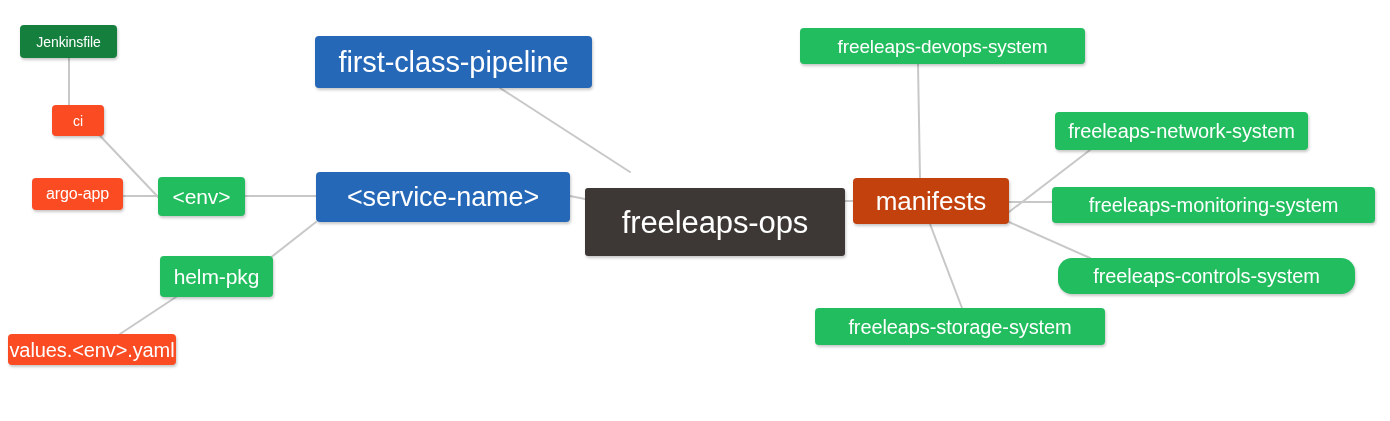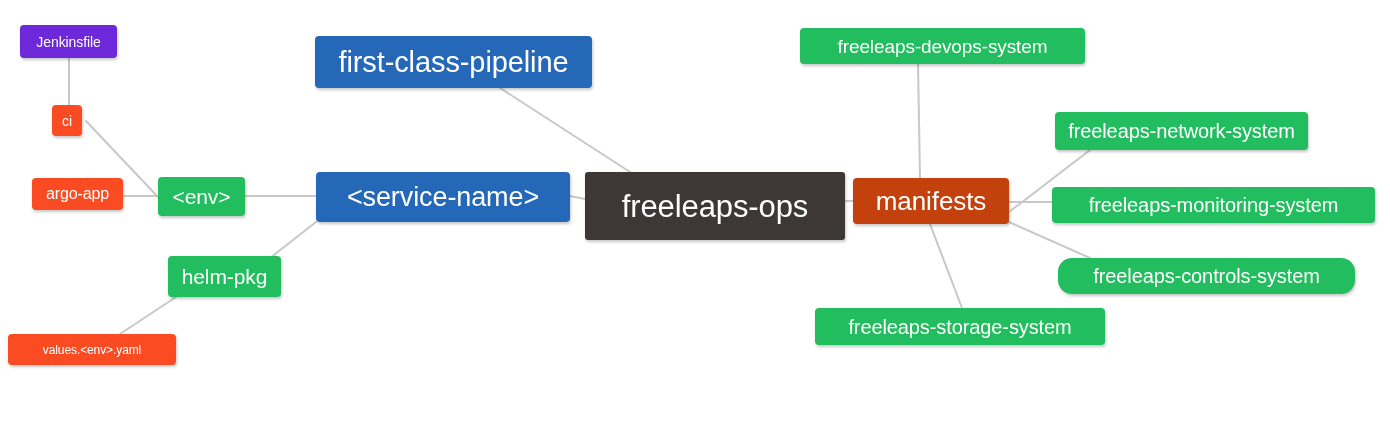--- a/index.html
+++ b/index.html
@@ -38,28 +38,28 @@
       <line x1="176" y1="297" x2="120" y2="334" stroke="#c8c8c8" stroke-width="2" stroke-linecap="round"></line>
       <line x1="500" y1="88" x2="630" y2="172" stroke="#c8c8c8" stroke-width="2" stroke-linecap="round"></line>
       <line x1="570" y1="196" x2="585" y2="199" stroke="#c8c8c8" stroke-width="2" stroke-linecap="round"></line>
       <line x1="845" y1="201" x2="853" y2="201" stroke="#c8c8c8" stroke-width="2" stroke-linecap="round"></line>
       <line x1="920" y1="178" x2="918" y2="64" stroke="#c8c8c8" stroke-width="2" stroke-linecap="round"></line>
       <line x1="1009" y1="212" x2="1090" y2="150" stroke="#c8c8c8" stroke-width="2" stroke-linecap="round"></line>
       <line x1="1009" y1="202" x2="1052" y2="202" stroke="#c8c8c8" stroke-width="2" stroke-linecap="round"></line>
       <line x1="1009" y1="222" x2="1090" y2="258" stroke="#c8c8c8" stroke-width="2" stroke-linecap="round"></line>
       <line x1="930" y1="224" x2="962" y2="308" stroke="#c8c8c8" stroke-width="2" stroke-linecap="round"></line>
     </svg>
-<div class="node" style="left: 20px; top: 25px; width: 97px; height: 33px; background: #6d28d9; font-size: 14px;">Jenkinsfile</div>
-    <div class="node" style="left: 52px; top: 105px; width: 30px; height: 31px; background: rgb(250, 75, 34); font-size: 14px;">ci</div>
+<div class="node" style="left: 20px; top: 25px; width: 97px; height: 33px; background: #15803d; font-size: 14px;">Jenkinsfile</div>
+    <div class="node" style="left: 52px; top: 105px; width: 52px; height: 31px; background: rgb(250, 75, 34); font-size: 14px;">ci</div>
     <div class="node" style="left: 32px; top: 178px; width: 91px; height: 32px; background: rgb(250, 75, 34); font-size: 16px;">argo-app</div>
     <div class="node" style="left: 158px; top: 177px; width: 87px; height: 39px; background: rgb(34, 189, 94); font-size: 21px;">&lt;env&gt;</div>
-    <div class="node" style="left: 168px; top: 256px; width: 113px; height: 41px; background: rgb(34, 189, 94); font-size: 21px;">helm-pkg</div>
-    <div class="node" style="left: 8px; top: 334px; width: 168px; height: 31px; background: rgb(250, 75, 34); font-size: 12px;">values.&lt;env&gt;.yaml</div>
+    <div class="node" style="left: 160px; top: 256px; width: 113px; height: 41px; background: rgb(34, 189, 94); font-size: 21px;">helm-pkg</div>
+    <div class="node" style="left: 8px; top: 334px; width: 168px; height: 31px; background: rgb(250, 75, 34); font-size: 20px;">values.&lt;env&gt;.yaml</div>
     <div class="node" style="left: 315px; top: 36px; width: 277px; height: 52px; background: rgb(38, 104, 184); font-size: 29px;">first-class-pipeline</div>
     <div class="node" style="left: 316px; top: 172px; width: 254px; height: 50px; background: rgb(38, 104, 184); font-size: 27px;">&lt;service-name&gt;</div>
-    <div class="node root" style="left: 585px; top: 172px; width: 260px; height: 68px; background: rgb(61, 56, 53); font-size: 31px;">freeleaps-ops</div>
+    <div class="node root" style="left: 585px; top: 188px; width: 260px; height: 68px; background: rgb(61, 56, 53); font-size: 31px;">freeleaps-ops</div>
     <div class="node" style="left: 853px; top: 178px; width: 156px; height: 46px; background: #c2410c; font-size: 26px;">manifests</div>
     <div class="node" style="left: 800px; top: 28px; width: 285px; height: 36px; background: rgb(34, 189, 94); font-size: 19px;">freeleaps-devops-system</div>
     <div class="node" style="left: 1055px; top: 112px; width: 253px; height: 38px; background: rgb(34, 189, 94); font-size: 20px;">freeleaps-network-system</div>
     <div class="node" style="left: 1052px; top: 187px; width: 323px; height: 36px; background: rgb(34, 189, 94); font-size: 20px; text-align: right;">freeleaps-monitoring-system</div>
     <div class="node" style="left: 1058px; top: 258px; width: 297px; height: 36px; background: rgb(34, 189, 94); font-size: 20px; border-radius: 14px;">freeleaps-controls-system</div>
     <div class="node" style="left: 815px; top: 308px; width: 290px; height: 37px; background: rgb(34, 189, 94); font-size: 20px;">freeleaps-storage-system</div>
   </div>
 
 </body></html>

